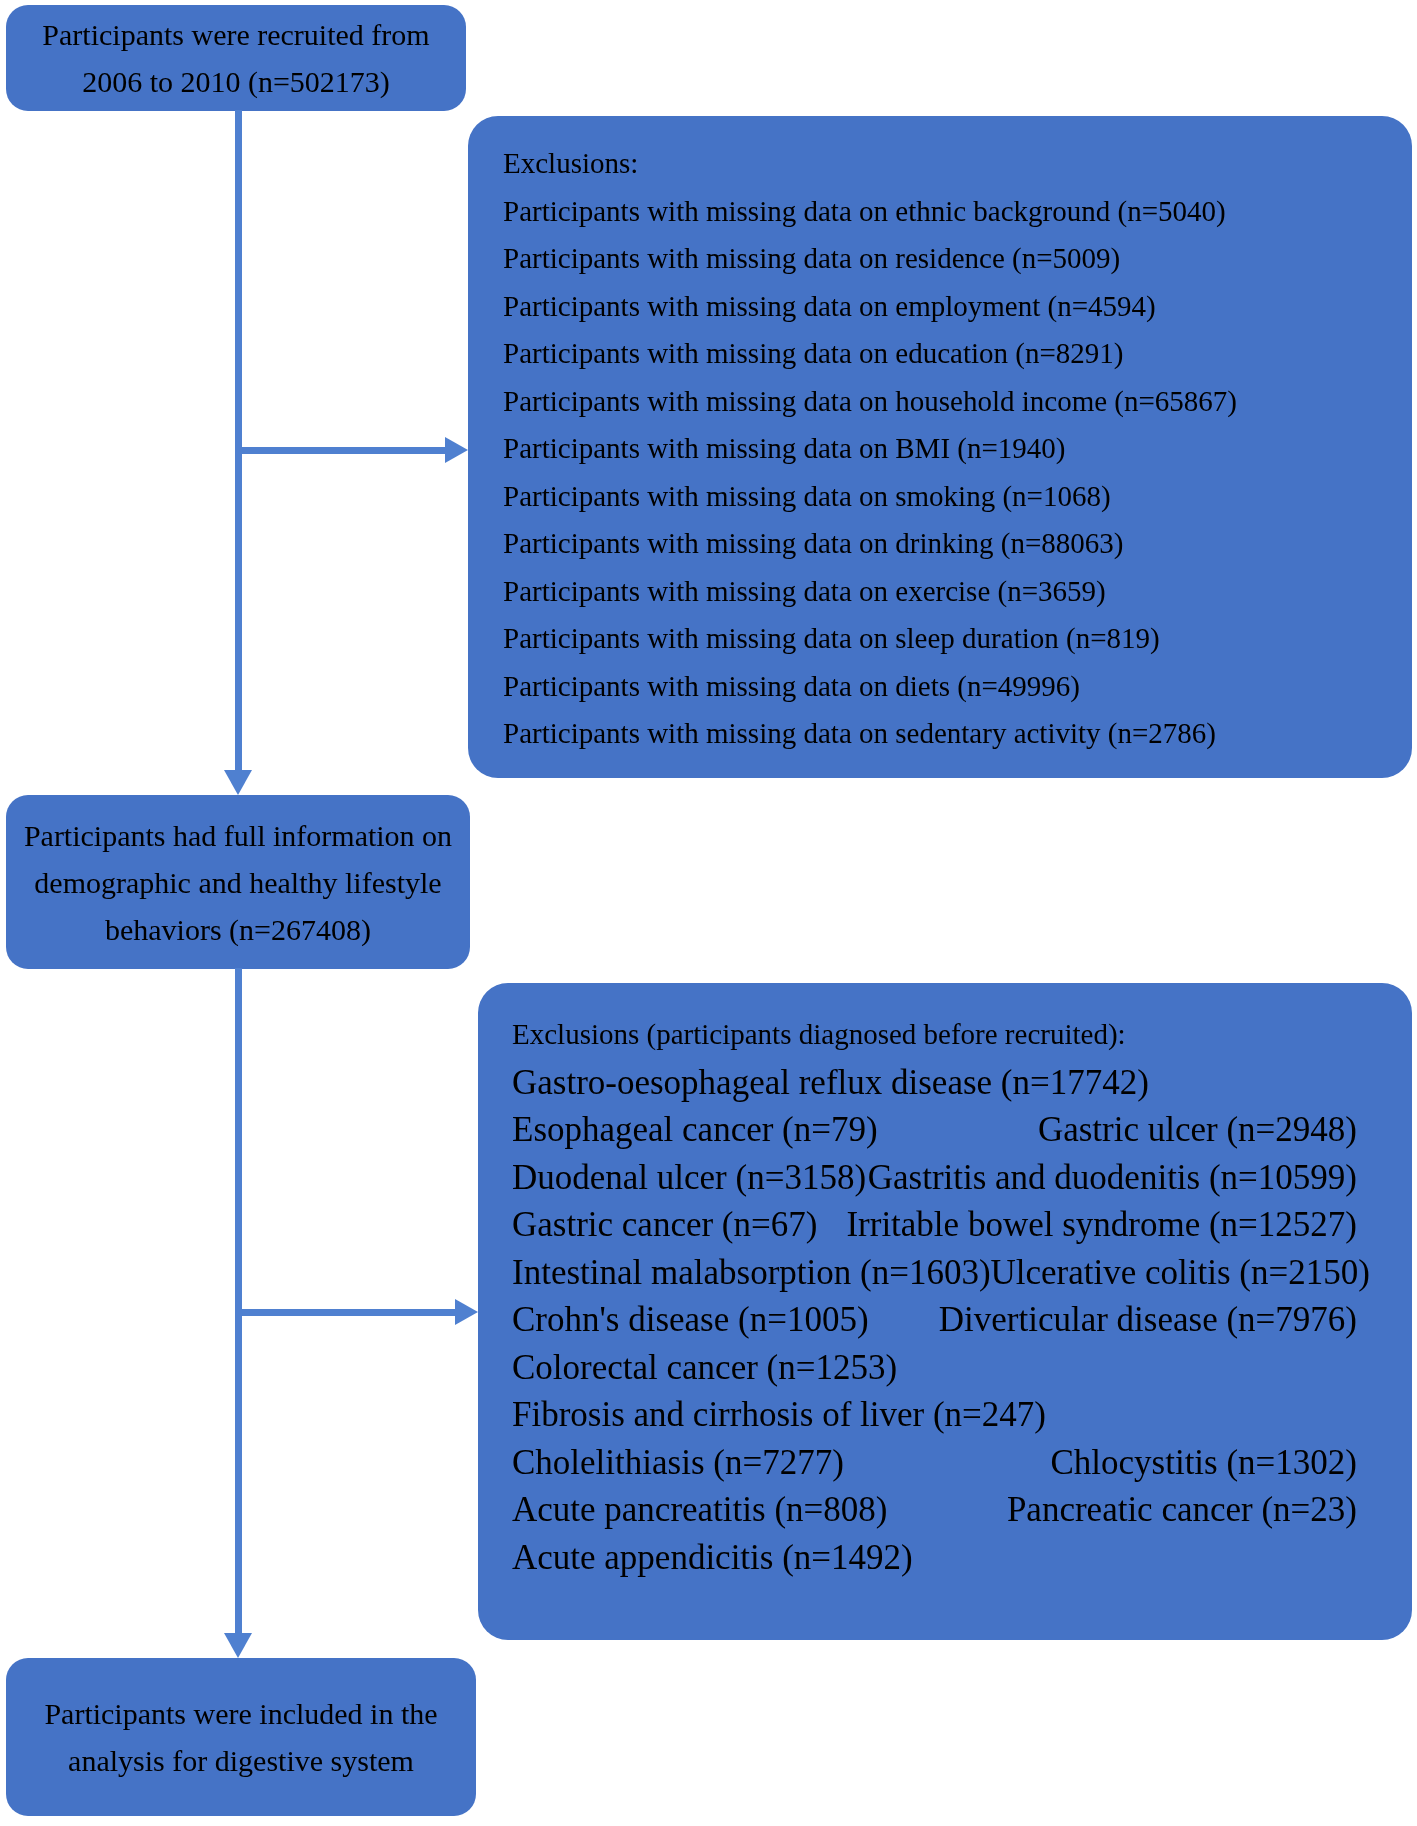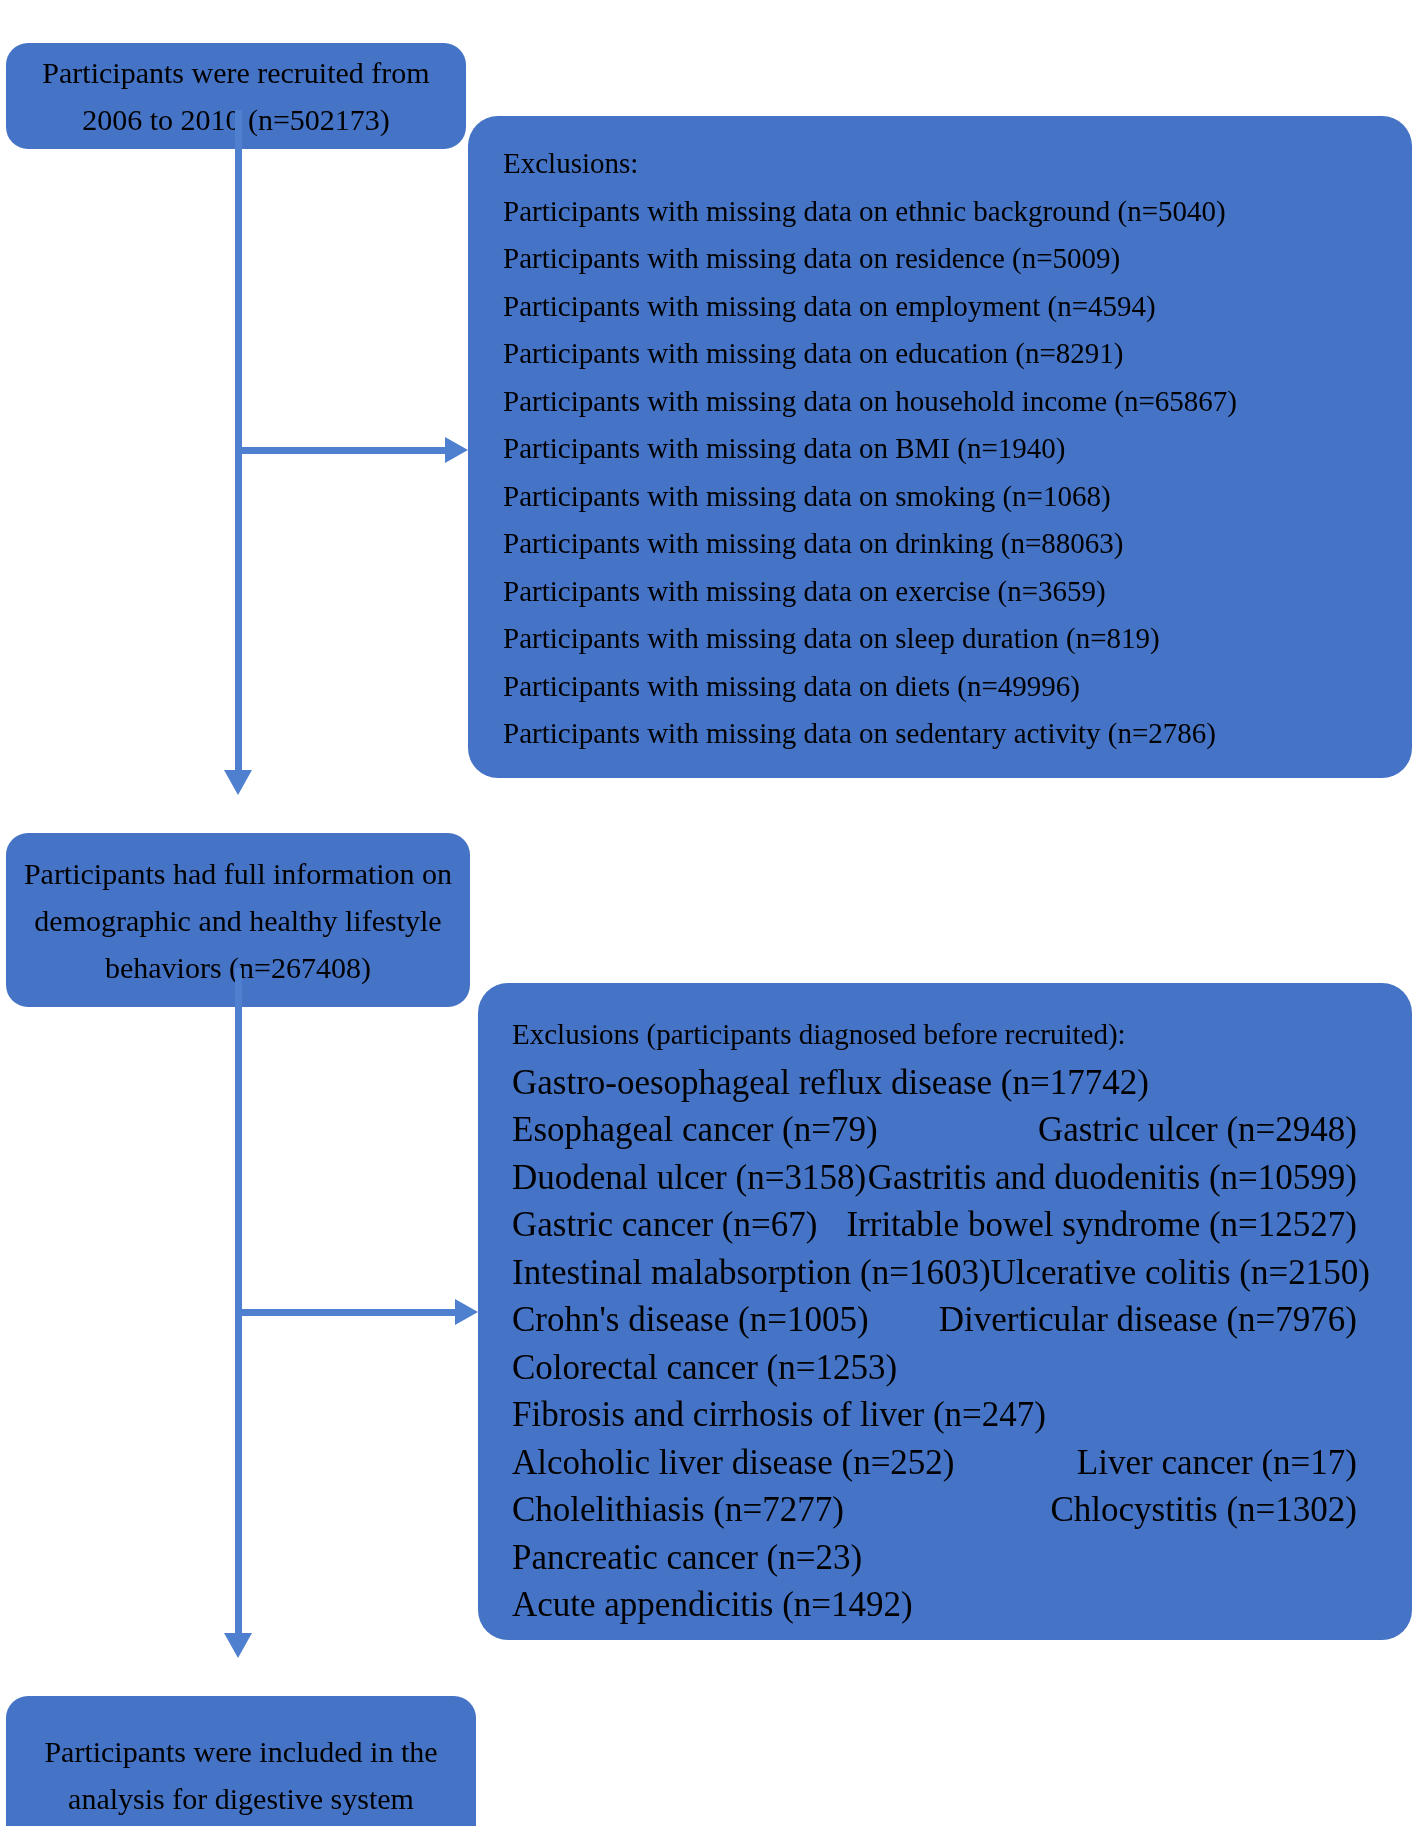--- a/index.html
+++ b/index.html
@@ -16,21 +16,20 @@
     position: absolute;
     background: #4573C6;
     box-sizing: border-box;
   }
   .box-left {
     border-radius: 22px;
     display: flex;
     flex-direction: column;
     justify-content: center;
     text-align: center;
-    margin-top: 38px;
   }
   .box-left .line {
     font-size: 30px;
     line-height: 47px;
     white-space: nowrap;
   }
   .box-excl {
     border-radius: 30px;
     padding-top: 24px;
     padding-left: 35px;
@@ -145,28 +144,25 @@
     </div>
     <div class="erow">
       <span>Colorectal cancer (n=1253)</span>
       <span></span>
     </div>
     <div class="erow">
       <span>Fibrosis and cirrhosis of liver (n=247)</span>
       <span></span>
     </div>
     <div class="erow">
-      <span>Alcoholic liver disease (n=252)</span>
-      <span>Liver cancer (n=17)</span>
-    </div>
-    <div class="erow">
       <span>Cholelithiasis (n=7277)</span>
       <span>Chlocystitis (n=1302)</span>
     </div>
     <div class="erow">
+      <span>Acute pancreatitis (n=808)</span>
       <span>Pancreatic cancer (n=23)</span>
     </div>
     <div class="erow">
       <span>Acute appendicitis (n=1492)</span>
       <span></span>
     </div>
   </div>
 
   <div class="box box-left" style="left:6px; top:1658px; width:470px; height:158px;">
     <div class="line">Participants were included in the</div>

